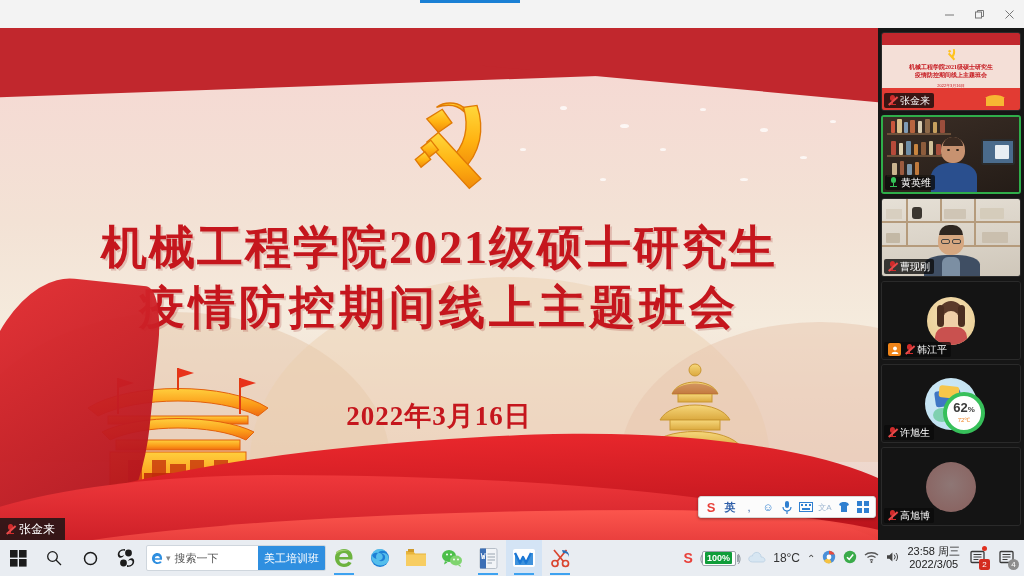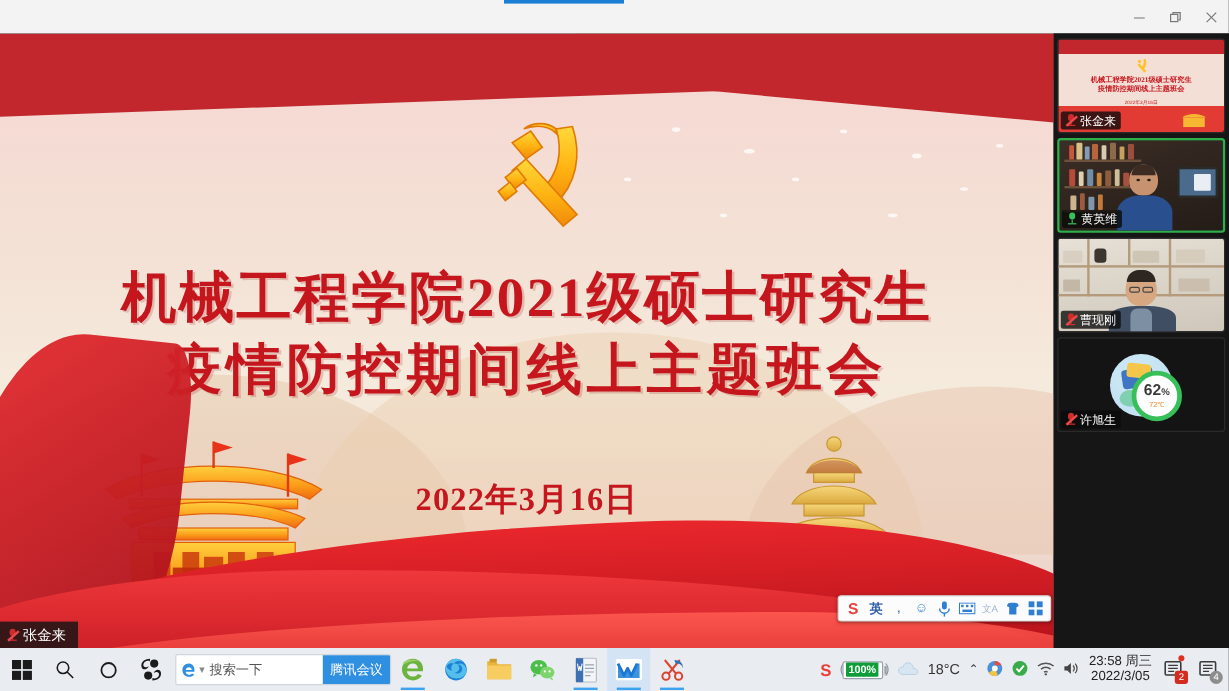--- a/index.html
+++ b/index.html
@@ -486,20 +486,46 @@
         <span class="mic">
             <span class="cap"></span>
             <span class="stand"></span>
             <span class="base"></span>
             <span class="slash"></span>
           </span>
         <span>曹现刚</span>
       </div>
     </div>
 
+    <div class="ptile">
+      <div class="avwrap">
+        <div class="circav">
+          <div style="position:absolute;left:12px;top:4px;width:24px;height:18px;background:#5b3a2a;border-radius:12px 12px 0 0;"></div>
+          <div style="position:absolute;left:16px;top:14px;width:16px;height:18px;background:#f0cfa8;border-radius:8px;"></div>
+          <div style="position:absolute;left:8px;top:30px;width:32px;height:20px;background:#c9514f;border-radius:10px 10px 0 0;"></div>
+          <div style="position:absolute;left:10px;top:8px;width:7px;height:22px;background:#4b2e20;border-radius:4px;"></div>
+          <div style="position:absolute;left:31px;top:8px;width:7px;height:22px;background:#4b2e20;border-radius:4px;"></div>
+        </div>
+      </div>
+      <div class="pname">
+        <span class="hostbadge">
+          <svg width="8" height="8" viewBox="0 0 8 8">
+              <circle cx="4" cy="2.5" r="1.9" fill="#fff"></circle>
+              <path d="M0.6 8 C0.8 5 7.2 5 7.4 8 Z" fill="#fff"></path>
+            </svg>
+        </span>
+        <span class="mic">
+            <span class="cap"></span>
+            <span class="stand"></span>
+            <span class="base"></span>
+            <span class="slash"></span>
+          </span>
+        <span>韩江平</span>
+      </div>
+    </div>
 
     <div class="ptile">
       <div class="avwrap">
         <div class="circav2">
           <div style="position:absolute;left:10px;top:12px;width:26px;height:16px;background:#3f76c4;border-radius:3px;transform:rotate(-8deg);"></div>
           <div style="position:absolute;left:14px;top:8px;width:20px;height:12px;background:#f6c64a;border-radius:3px;transform:rotate(6deg);"></div>
           <div style="position:absolute;left:8px;top:30px;width:18px;height:14px;background:#7fd0b0;border-radius:50%;"></div>
           <div class="gauge">
             <span class="pct"><span>62</span><span style="font-size:8px;">%</span></span>
             <span class="tmp">72℃</span>
@@ -510,20 +536,34 @@
         <span class="mic">
             <span class="cap"></span>
             <span class="stand"></span>
             <span class="base"></span>
             <span class="slash"></span>
           </span>
         <span>许旭生</span>
       </div>
     </div>
 
+    <div class="ptile">
+      <div class="avwrap">
+        <div class="circav3"></div>
+      </div>
+      <div class="pname">
+        <span class="mic">
+            <span class="cap"></span>
+            <span class="stand"></span>
+            <span class="base"></span>
+            <span class="slash"></span>
+          </span>
+        <span>高旭博</span>
+      </div>
+    </div>
   </div>
 </div>
 
 <div id="taskbar">
 
   <div class="tbicon">
     <svg width="17" height="17" viewBox="0 0 17 17">
         <g fill="#1b1b1b">
           <rect x="0" y="0" width="7.6" height="7.6"></rect>
           <rect x="9" y="0" width="7.6" height="7.6"></rect>
@@ -558,21 +598,21 @@
   </div>
 
   <div id="searchbox">
     <span style="padding:0 2px 0 4px;display:flex;align-items:center;">
       <svg width="13" height="13" viewBox="0 0 13 13">
           <path d="M6.5 1 C3 1 1 3.6 1 6.5 C1 9.6 3.4 12 6.6 12 C8.6 12 10 11.2 10.8 10 L9 9.2 C8.4 9.9 7.6 10.3 6.6 10.3 C5 10.3 3.9 9.3 3.7 7.8 L11 7.8 C11.6 4.2 9.6 1 6.5 1 Z M3.8 6.3 C4.1 4.9 5.1 4 6.4 4 C7.8 4 8.7 4.9 8.8 6.3 Z" fill="#2f8fe0"></path>
         </svg>
     </span>
     <span style="color:#888;font-size:9px;">▾</span>
     <span class="sbtxt">搜索一下</span>
-    <span class="sbbtn">腾讯会议</span>
+    <span class="sbbtn">美工培训班</span>
   </div>
 
   <div class="tbicon running">
     <svg width="22" height="22" viewBox="0 0 22 22">
         <path d="M11 2 C5.8 2 2 6 2 11 C2 16 6 20 11 20 C14.4 20 17.2 18.5 18.6 16 L15.3 14.6 C14.4 16 12.9 16.8 11.1 16.8 C8.3 16.8 6.4 15 6.1 12.4 L19.4 12.4 C20.4 6.2 16.6 2 11 2 Z M6.3 10 C6.8 7.6 8.6 6 11 6 C13.4 6 15 7.6 15.3 10 Z" fill="#6db33f"></path>
         <path d="M3 5 C6 2.5 12 2 17 4.5 C12.5 3 7 4 3 7 Z" fill="#9ed06f"></path>
       </svg>
   </div>
 
   <div class="tbicon">

